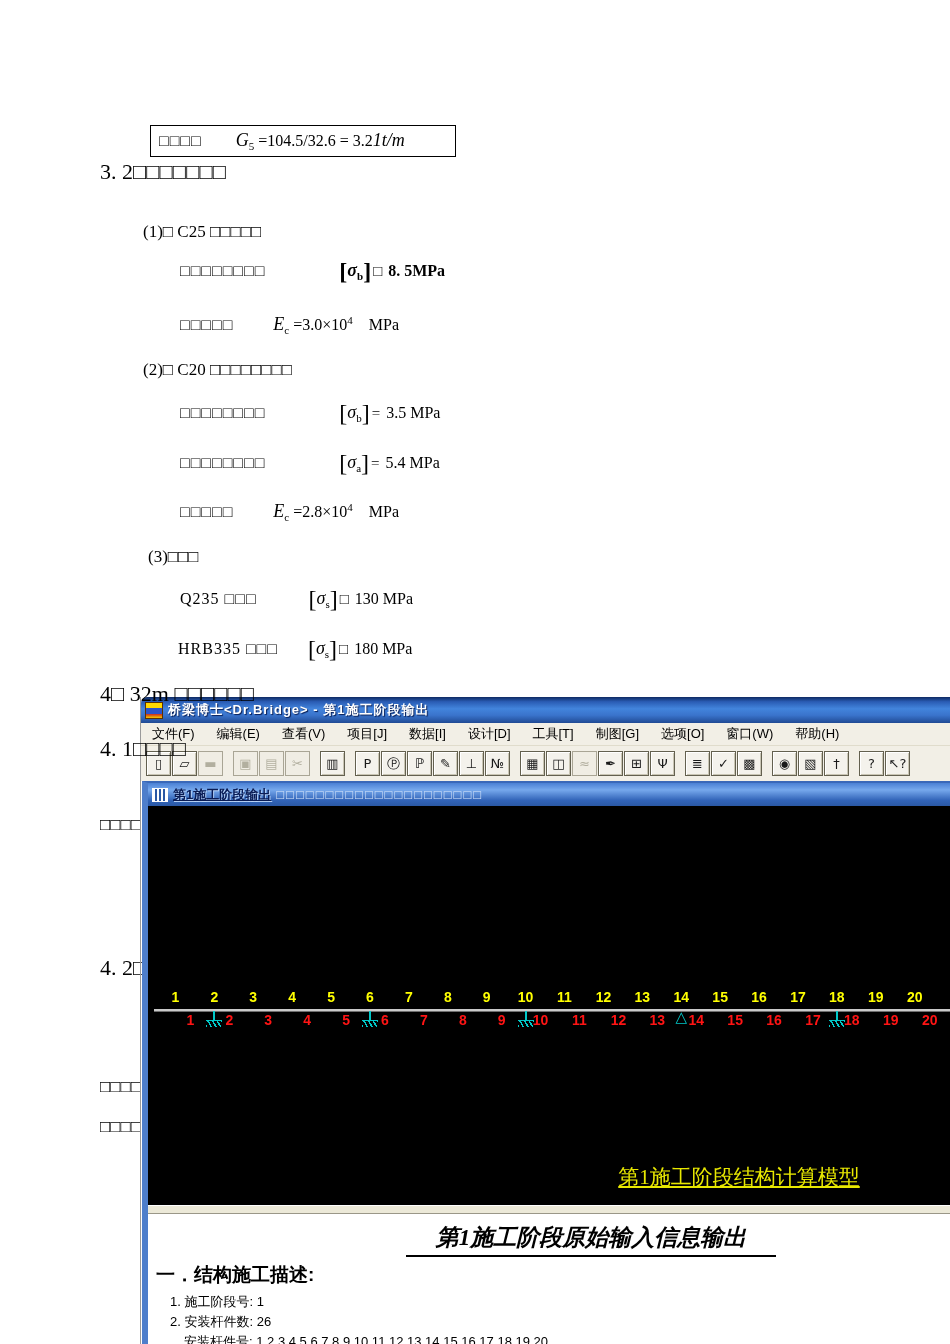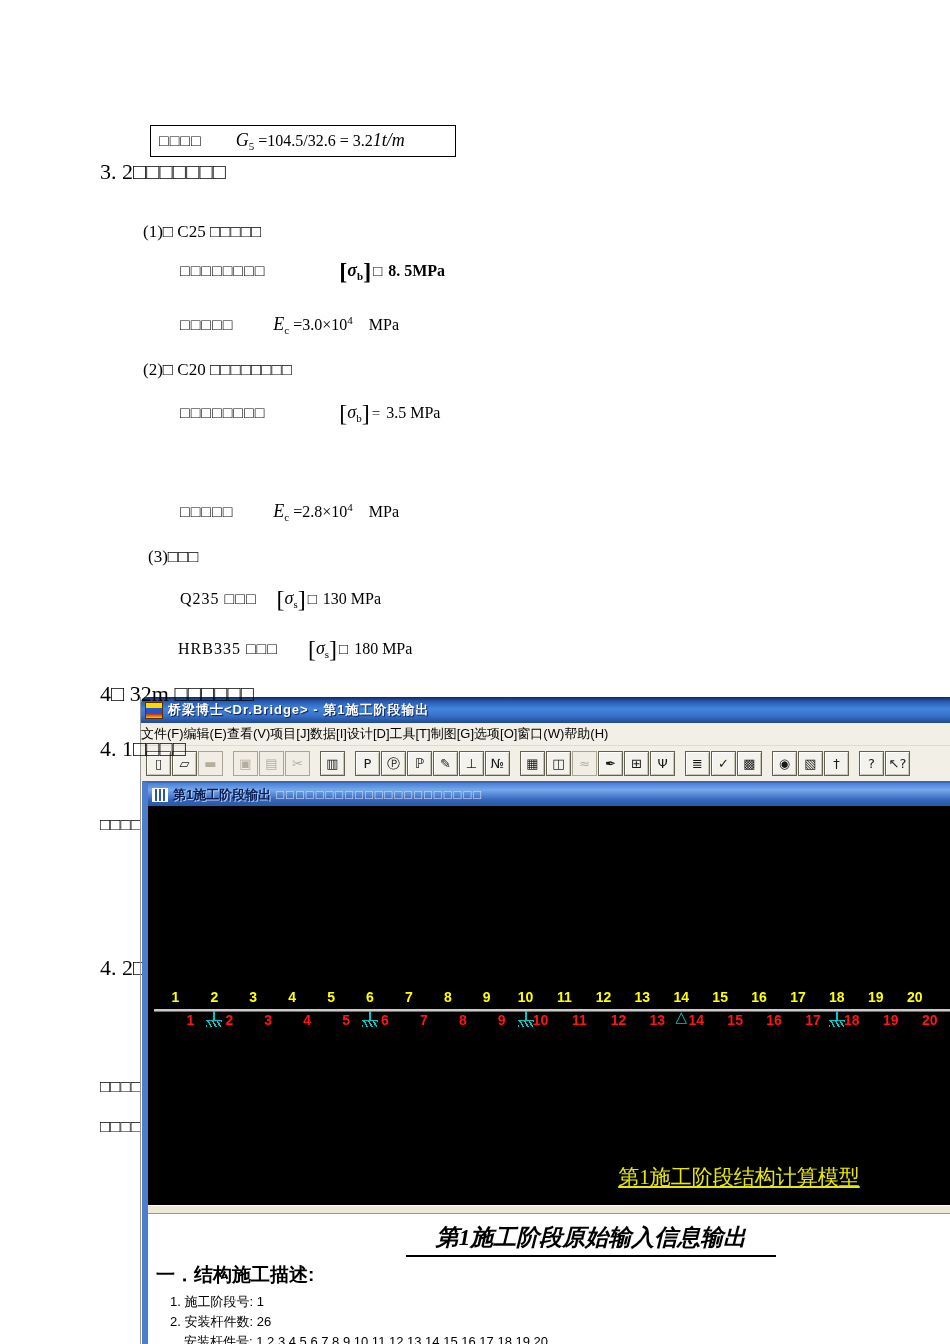--- a/index.html
+++ b/index.html
@@ -29,41 +29,41 @@
   #appwin{position:absolute;left:140px;top:697px;width:810px;height:647px;z-index:10;
           font-family:"Liberation Sans",sans-serif;border-left:1px solid #9a9a9a;}
   .titlebar{height:26px;border-top-left-radius:6px;display:flex;align-items:center;gap:5px;
             padding-left:4px;
             background:linear-gradient(180deg,#0e2a62 0%,#2a5cb4 18%,#4284dc 45%,#3a74cc 70%,#204a94 100%);}
   .appicon{width:16px;height:15px;flex:0 0 auto;border:1px solid #5a3000;
            background:linear-gradient(180deg,#ffd800 0%,#ffd800 34%,#2a52c8 34%,#2a52c8 72%,#cc2020 72%,#f0c800 100%);}
   .titletext{color:#fff;font-weight:bold;font-size:13px;text-shadow:1px 1px 1px #071c52;letter-spacing:1px;}
   .menubar{height:22px;background:#f2efe6;display:flex;align-items:center;font-size:13px;
            border-bottom:1px solid #e0dccc;}
-  .menu-item{padding:2px 0;cursor:default;}
+  .menu-item{padding:2px 11px;cursor:default;}
   .toolbar{height:35px;background:#f2efe6;display:flex;align-items:center;padding-left:5px;}
   .toolbar button{width:25px;height:25px;margin-right:1px;padding:0;display:flex;align-items:center;
            justify-content:center;font-size:13px;color:#1a1a1a;background:#f4f2ec;
            border:1px solid #63604f;box-shadow:inset 1px 1px 0 #ffffff, inset -1px -1px 0 #c9c5b4;
            font-family:"DejaVu Sans",sans-serif;}
   .toolbar button.disabled{color:#b2af9f;border-color:#a9a595;box-shadow:none;background:#f0ede4;}
   .toolbar button:nth-of-type(4),.toolbar button:nth-of-type(7),.toolbar button:nth-of-type(8),
   .toolbar button:nth-of-type(14),.toolbar button:nth-of-type(20),.toolbar button:nth-of-type(23),
   .toolbar button:nth-of-type(26){margin-left:9px;}
 
   
   #child{position:absolute;left:1px;top:84px;width:808px;height:563px;
          border-left:6px solid #4e7ecb;border-top:2px solid #3a68b8;background:#d4d0c8;
          display:flex;flex-direction:column;}
   .caption{height:23px;display:flex;align-items:center;gap:5px;padding-left:4px;
            background:linear-gradient(180deg,#4a80d4 0%,#76a8ec 30%,#3264b8 75%,#2a58a4 100%);
            white-space:nowrap;overflow:hidden;}
   .capicon{width:14px;height:12px;flex:0 0 auto;border:1px solid #fff;
            background:repeating-linear-gradient(90deg,#fff 0 2px,#2a58a4 2px 4px);}
-  .captext{font-weight:bold;font-size:13px;color:#0a1c55;text-shadow:1px 1px 0 rgba(190,215,250,.9);}
+  .captext{font-weight:bold;font-size:13px;color:#0a1c55;text-shadow:1px 1px 0 rgba(190,215,250,.9);text-decoration:underline;}
   .capsuffix{font-size:13px;color:#d8e6fa;letter-spacing:2px;}
 
   .client{position:relative;height:399px;background:#000;overflow:hidden;}
   .beam{position:absolute;left:6px;top:203px;width:796px;height:2px;background:#c9c9c9;
         border-bottom:1px solid #6e6e6e;}
   .elem-row,.node-row{position:absolute;display:flex;width:778px;}
   .elem-row{left:8px;top:183px;}
   .node-row{left:23px;top:206px;}
   .elem-row span,.node-row span{flex:1;text-align:center;font:bold 14px "Liberation Sans",sans-serif;}
   .elem-row span{color:#ffff00;}
@@ -107,31 +107,35 @@
     <span class="math" style="margin-left:36px;"><i>E</i><sub>c</sub><span> =3.0×10</span><sup>4</sup><span style="margin-left:16px;">MPa</span></span>
   </div>
 
   <div class="docline h-med" style="left:143px;top:360px;">(2)□  C20 □□□□□□□□</div>
 
   <div class="docline" style="left:180px;top:400px;">
     <span class="lbl">□□□□□□□□</span>
     <span class="sigfrm" style="margin-left:70px;"><span class="br">[</span><i>σ</i><sub>b</sub><span class="br">]</span><span class="rel">=</span><span class="val">3.5 MPa</span></span>
   </div>
 
+  <div class="docline" style="left:180px;top:450px;">
+    <span class="lbl">□□□□□□□□</span>
+    <span class="sigfrm" style="margin-left:70px;"><span class="br">[</span><i>σ</i><sub>a</sub><span class="br">]</span><span class="rel">=</span><span class="val">5.4 MPa</span></span>
+  </div>
 
   <div class="docline" style="left:180px;top:501px;">
     <span class="lbl">□□□□□</span>
     <span class="math" style="margin-left:36px;"><i>E</i><sub>c</sub><span> =2.8×10</span><sup>4</sup><span style="margin-left:16px;">MPa</span></span>
   </div>
 
   <div class="docline h-med" style="left:148px;top:547px;">(3)□□□</div>
 
   <div class="docline" style="left:180px;top:586px;">
     <span class="lbl">Q235 □□□</span>
-    <span class="sigfrm" style="margin-left:16px;"><span class="br">[</span><i>σ</i><sub>s</sub><span class="br">]</span><span class="rel">□</span><span class="val">130 MPa</span></span>
+    <span class="sigfrm" style="margin-left:48px;"><span class="br">[</span><i>σ</i><sub>s</sub><span class="br">]</span><span class="rel">□</span><span class="val">130 MPa</span></span>
   </div>
 
   <div class="docline" style="left:178px;top:636px;">
     <span class="lbl">HRB335 □□□</span>
     <span class="sigfrm" style="margin-left:26px;"><span class="br">[</span><i>σ</i><sub>s</sub><span class="br">]</span><span class="rel">□</span><span class="val">180 MPa</span></span>
   </div>
 
   <div class="docline h-big z-front" style="left:100px;top:681px;">4□  32m □□□□□□</div>
   <div class="docline h-big z-front" style="left:100px;top:736px;">4. 1□□□□</div>
   <div class="docline h-med z-back" style="left:100px;top:815px;">□□□□</div>

